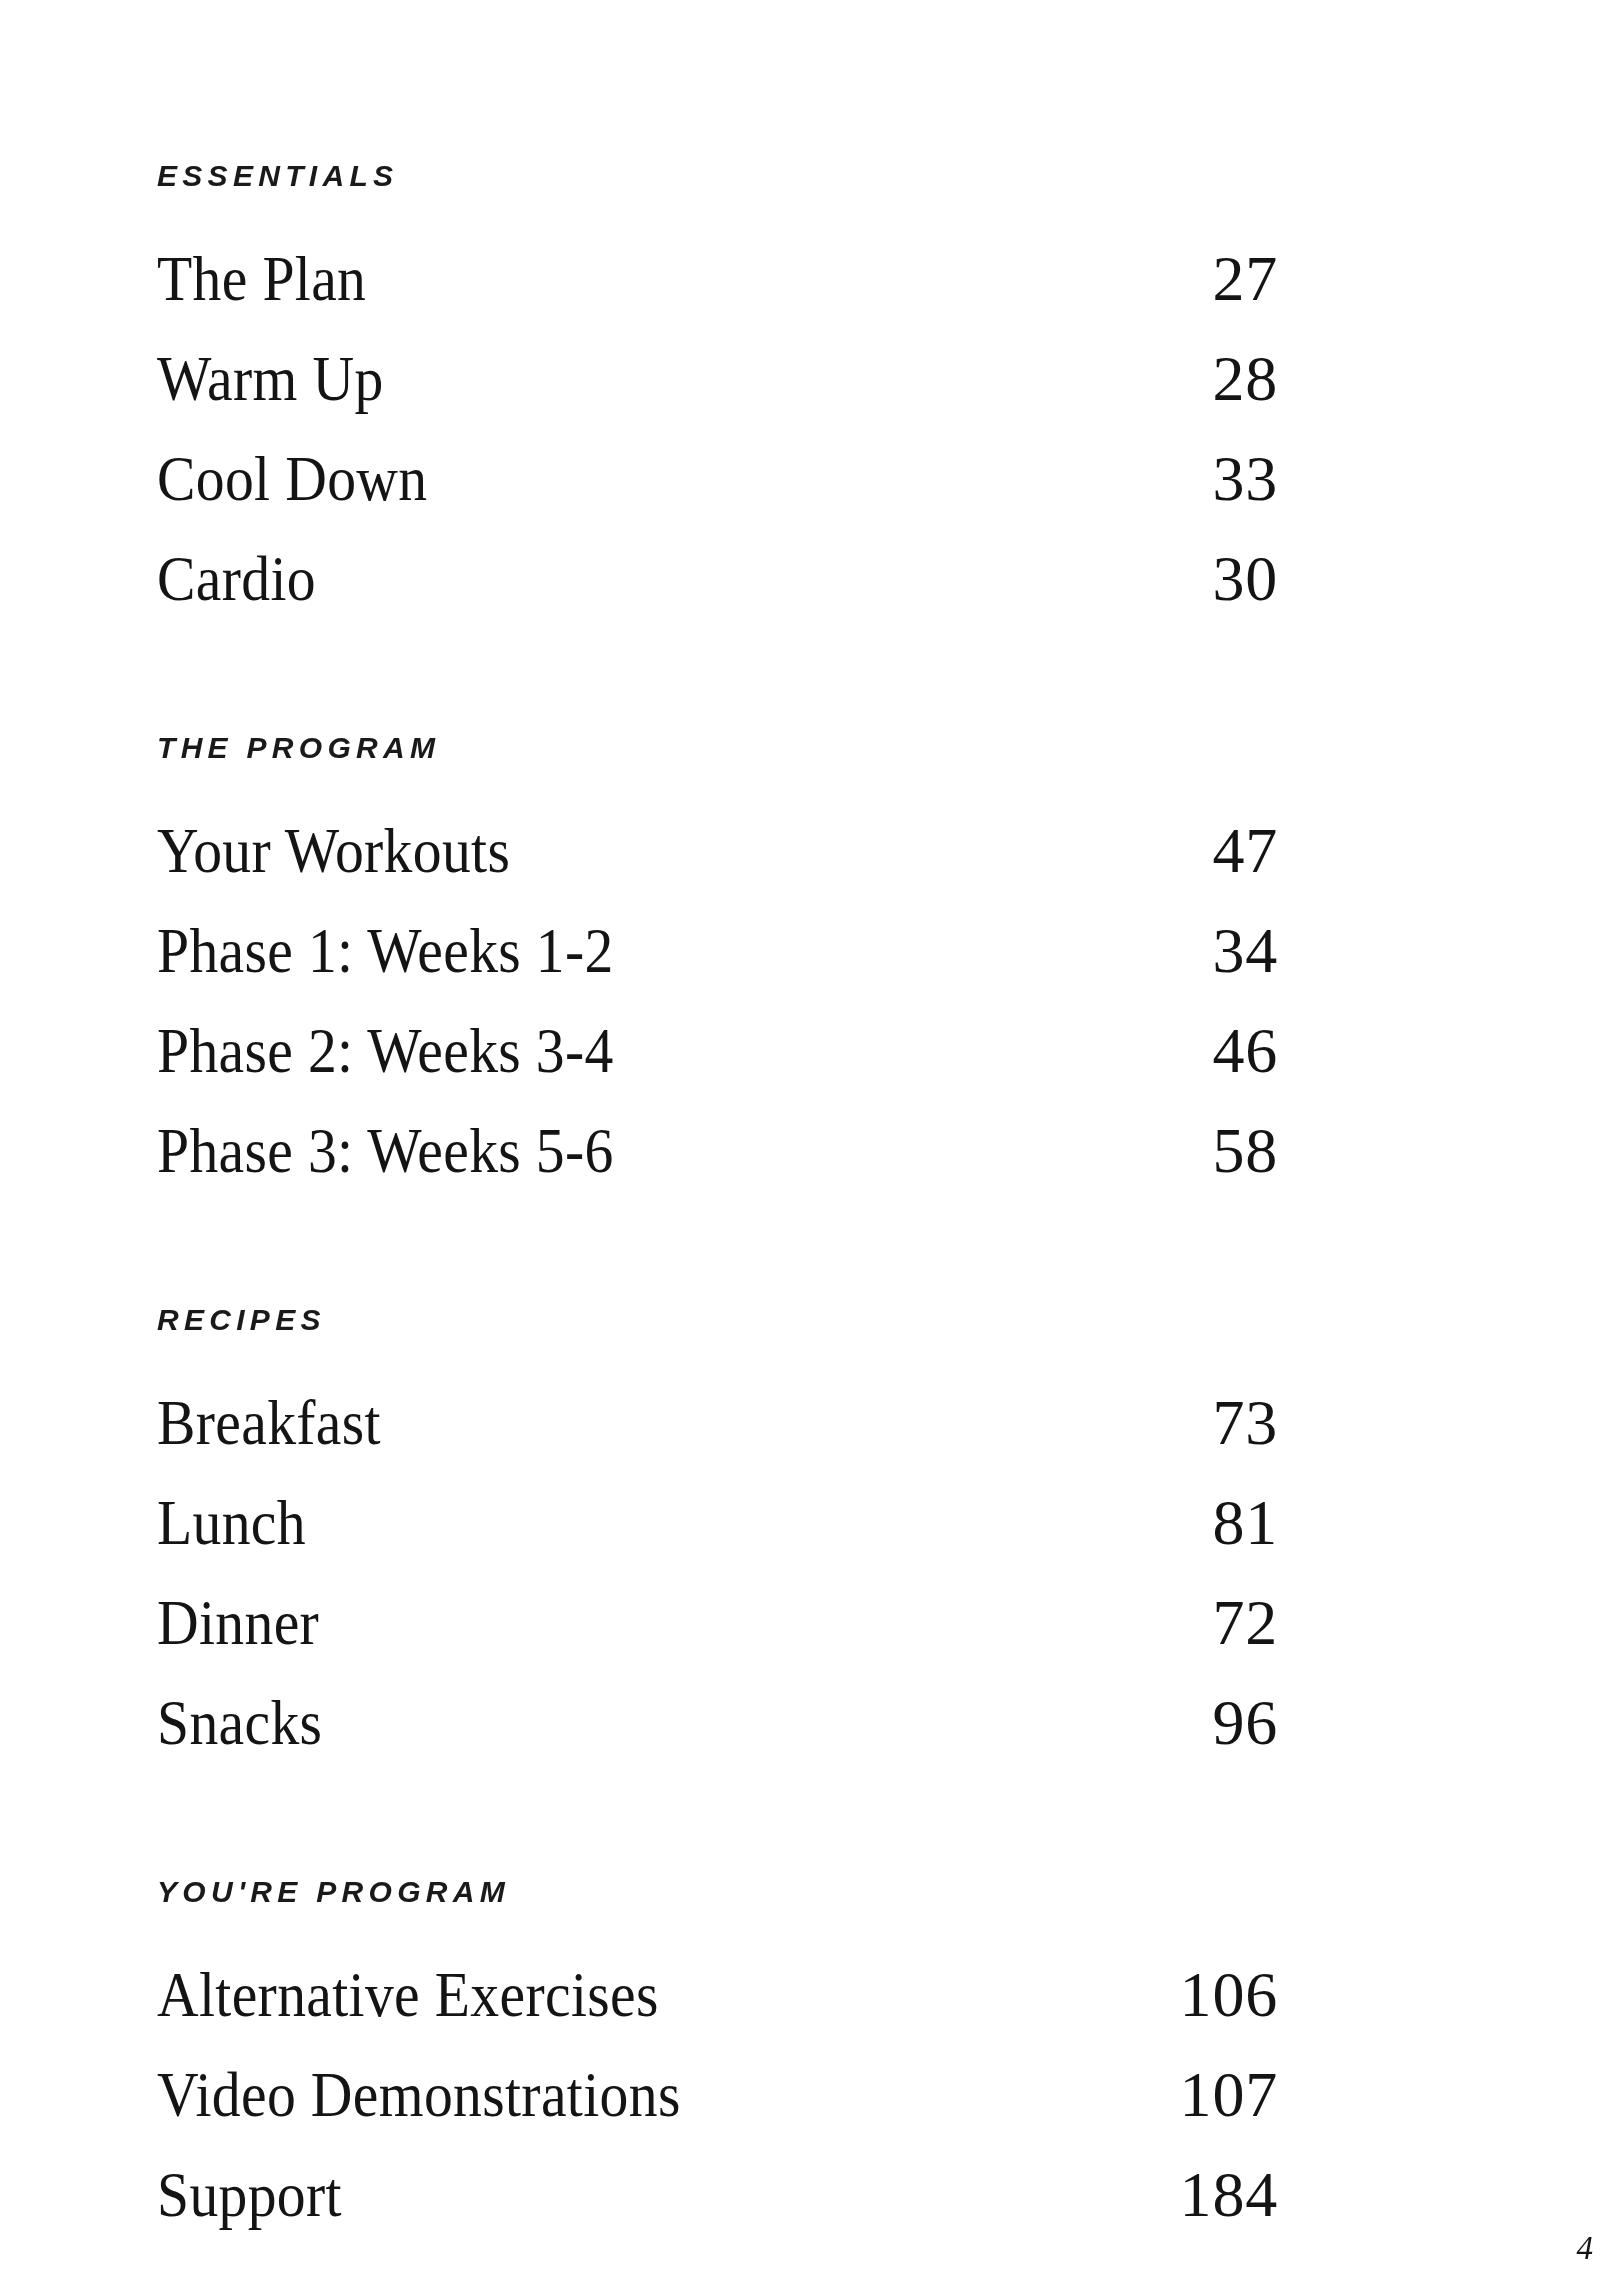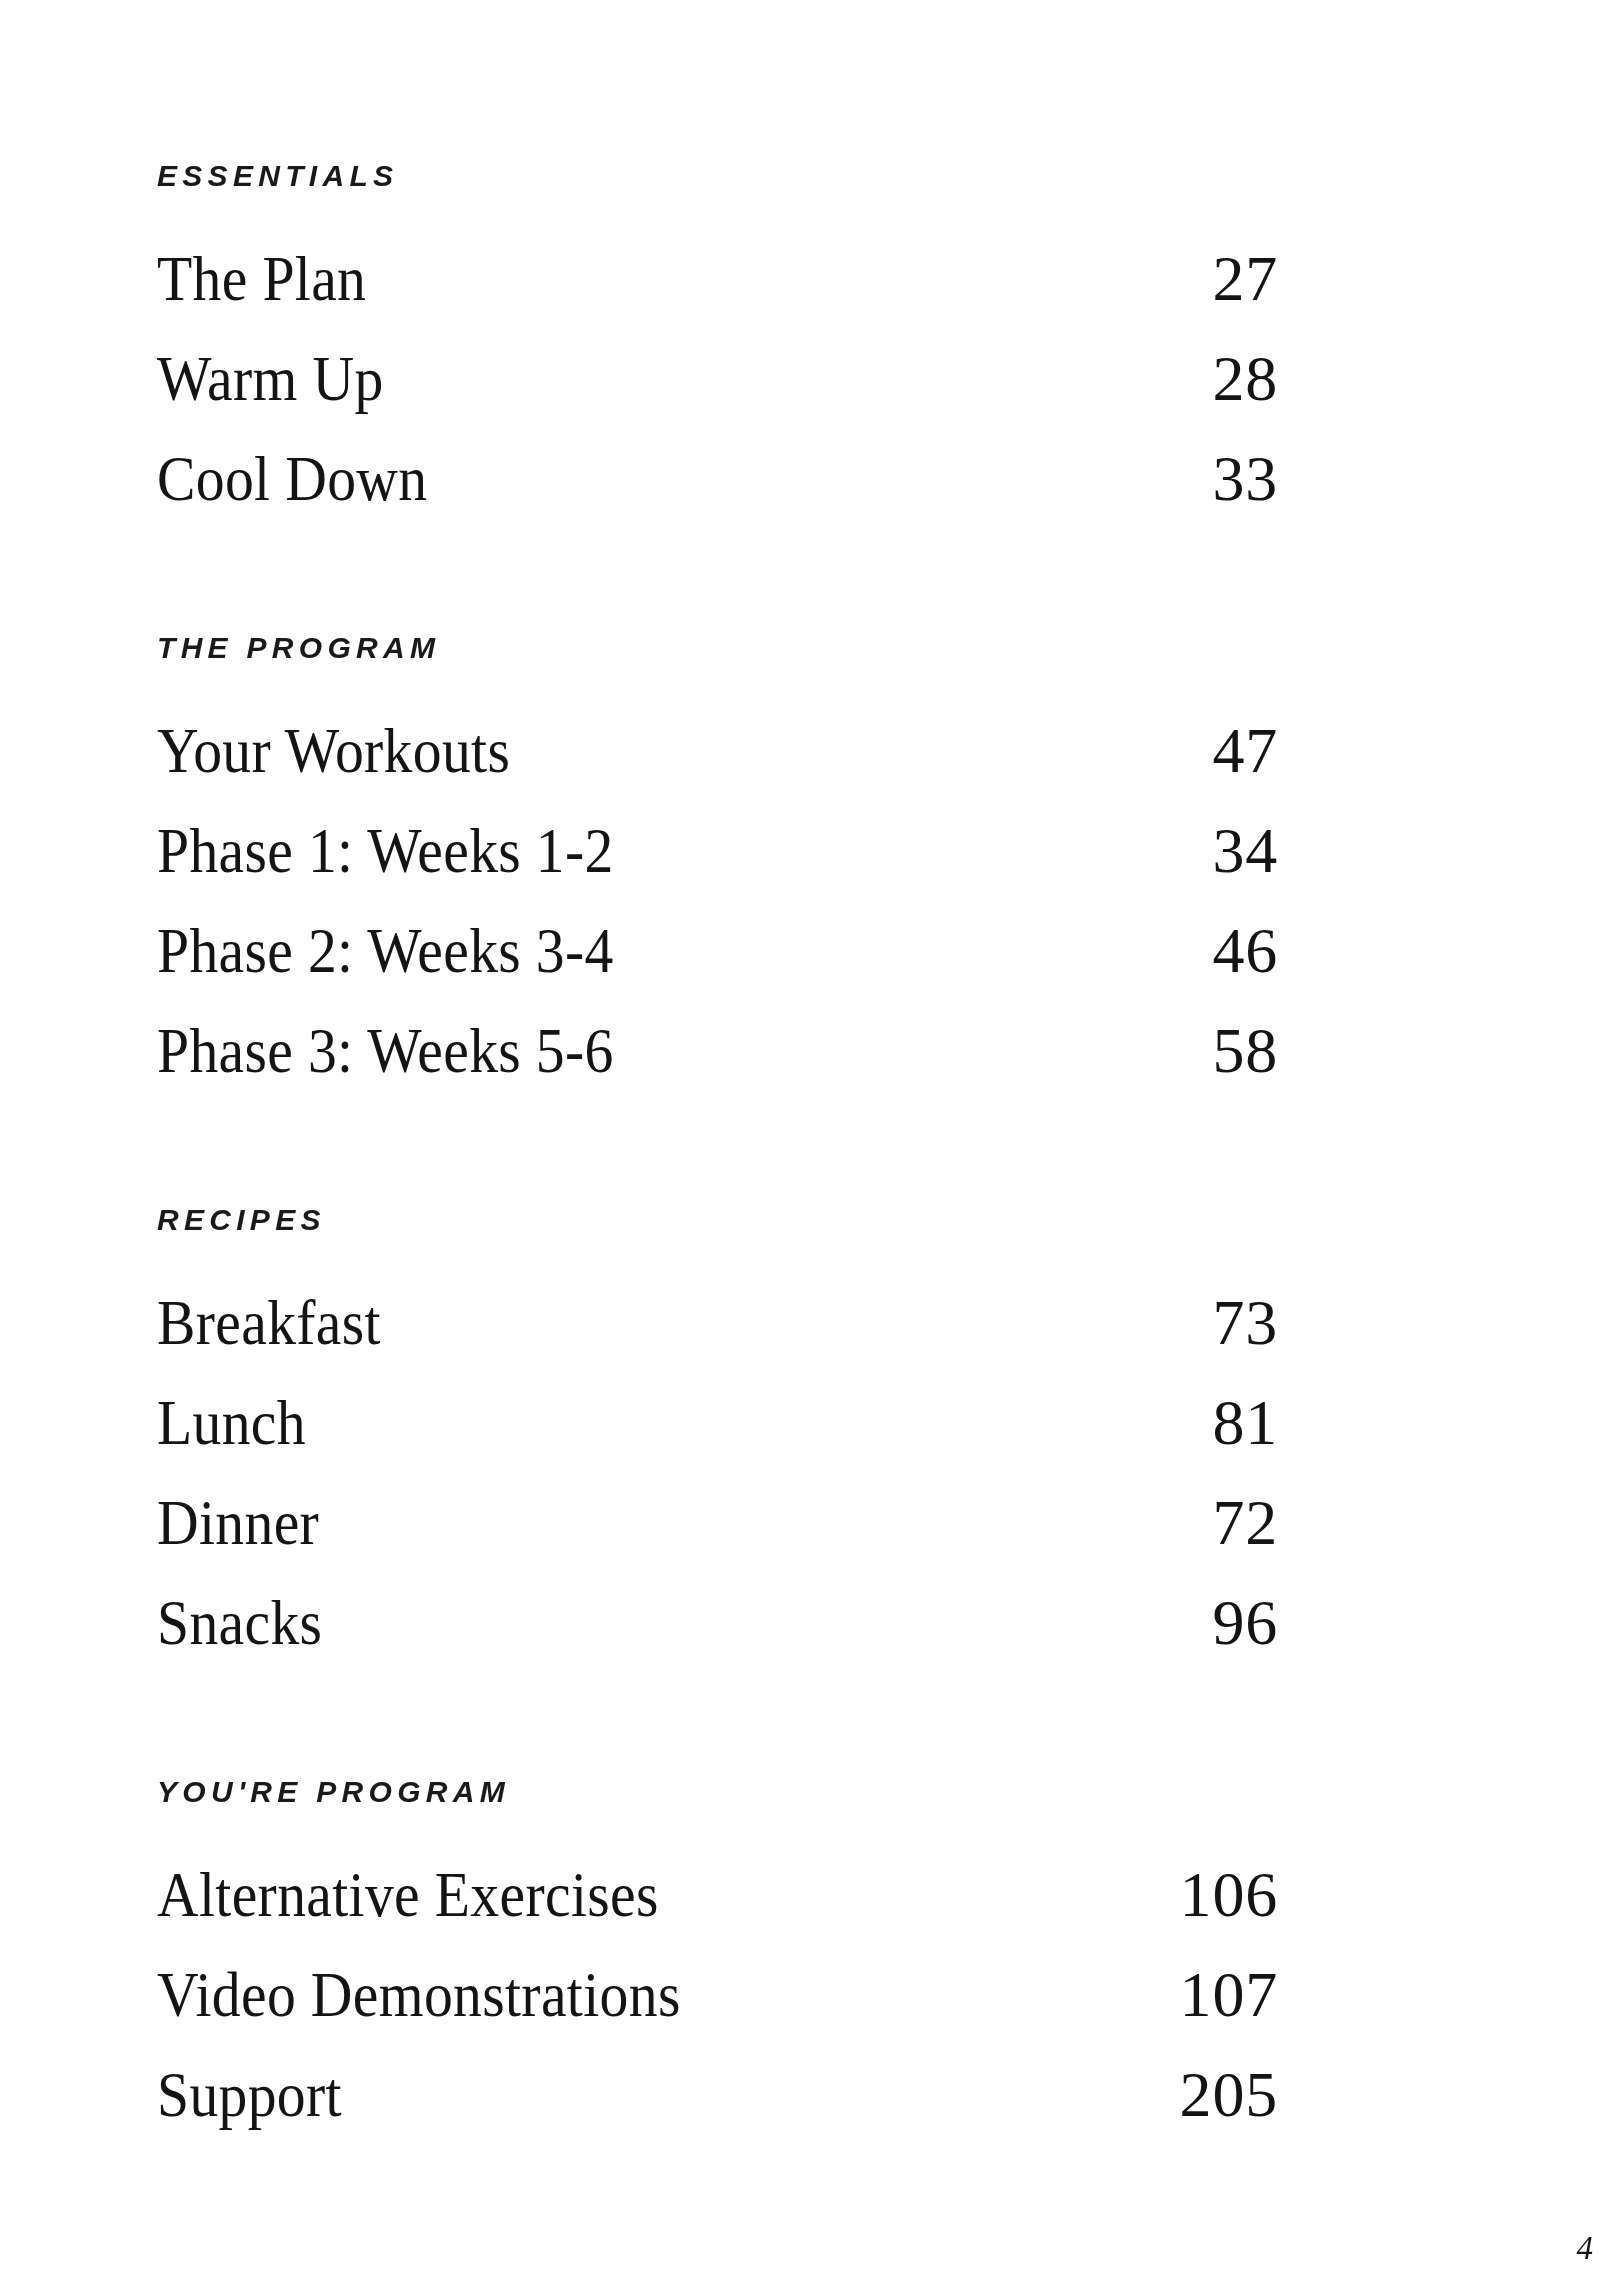--- a/index.html
+++ b/index.html
@@ -83,20 +83,24 @@
   <div class="toc-row">
     <span class="toc-label">Warm Up</span>
     <span class="toc-page">28</span>
   </div>
 
   <div class="toc-row">
     <span class="toc-label">Cool Down</span>
     <span class="toc-page">33</span>
   </div>
 
+  <div class="toc-row">
+    <span class="toc-label">Cardio</span>
+    <span class="toc-page">30</span>
+  </div>
 </div>
   </section>
 
   <section class="toc-section">
     <h2 class="section-heading">THE PROGRAM</h2>
     <div class="toc-rows">
   <div class="toc-row">
     <span class="toc-label">Your Workouts</span>
     <span class="toc-page">47</span>
   </div>
@@ -151,20 +155,20 @@
     <span class="toc-page">106</span>
   </div>
 
   <div class="toc-row">
     <span class="toc-label">Video Demonstrations</span>
     <span class="toc-page">107</span>
   </div>
 
   <div class="toc-row">
     <span class="toc-label">Support</span>
-    <span class="toc-page">205</span>
+    <span class="toc-page">184</span>
   </div>
 </div>
   </section>
 </div>
   <div class="page-number">4</div>
 </main>
 
 
 </body></html>

